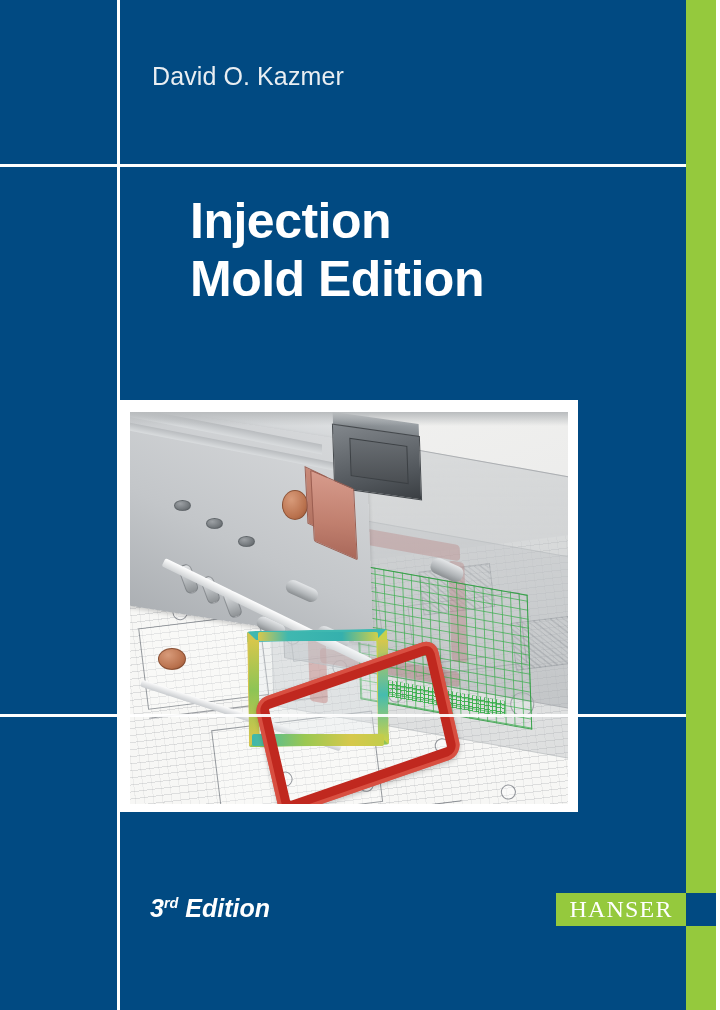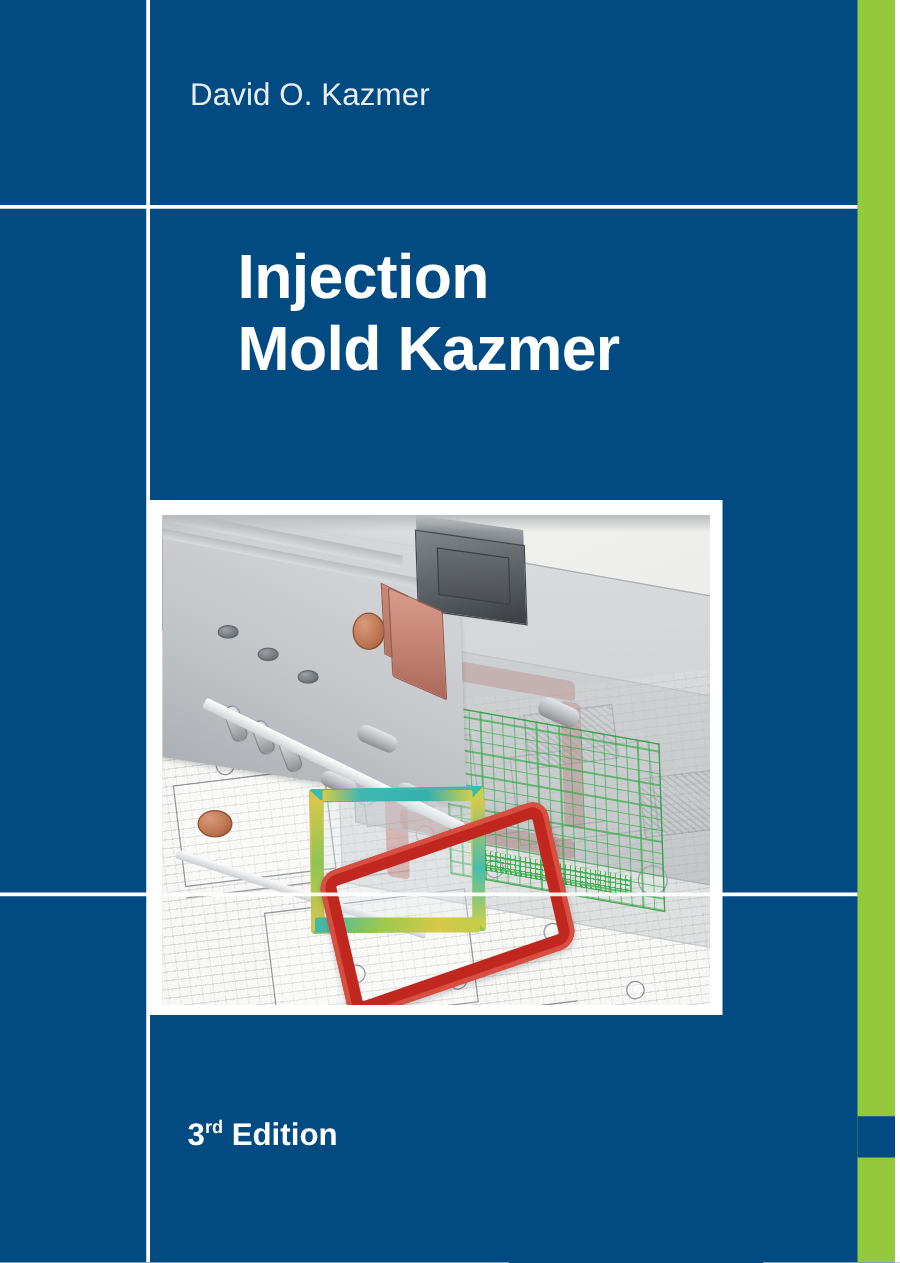--- a/index.html
+++ b/index.html
@@ -86,20 +86,21 @@
   }
 
   
   .edition {
     position: absolute;
     left: 150px; top: 894px;
     font-size: 25px;
     font-weight: bold;
     color: #ffffff;
     white-space: nowrap;
+    font-style: italic;
   }
   .edition sup {
     font-size: 0.58em;
     vertical-align: super;
     line-height: 0;
   }
 
   
   .hanser {
     position: absolute;
@@ -446,21 +447,21 @@
   <div class="green-strip-notch"></div>
 
   <div class="rule-v"></div>
   <div class="rule-h rule-h-1"></div>
   <div class="rule-h rule-h-2"></div>
 
   <div class="author">David O. Kazmer</div>
 
   <div class="title">
     <div class="title-line">Injection</div>
-    <div class="title-line">Mold Kazmer</div>
+    <div class="title-line">Mold Edition</div>
   </div>
 
   <div class="image-frame"></div>
   <div class="image-box">
     <div class="scene">
 
       <div class="blueprint">
         <div class="bp-lines"></div>
         <div class="bp-lines vert"></div>
         <div class="bp-block" style="left:60px;top:40px;width:120px;height:80px;"></div>
@@ -532,14 +533,17 @@
       <div class="red-frame"></div>
       <div class="red-frame-hi"></div>
 
       <div class="top-shade"></div>
       <div class="seam"></div>
     </div>
   </div>
 
   <div class="edition"><span>3</span><sup>rd</sup><span> Edition</span></div>
 
+  <div class="hanser">
+    <span class="hanser-text">HANSER</span>
+  </div>
 
 </div>
 
 </body></html>

